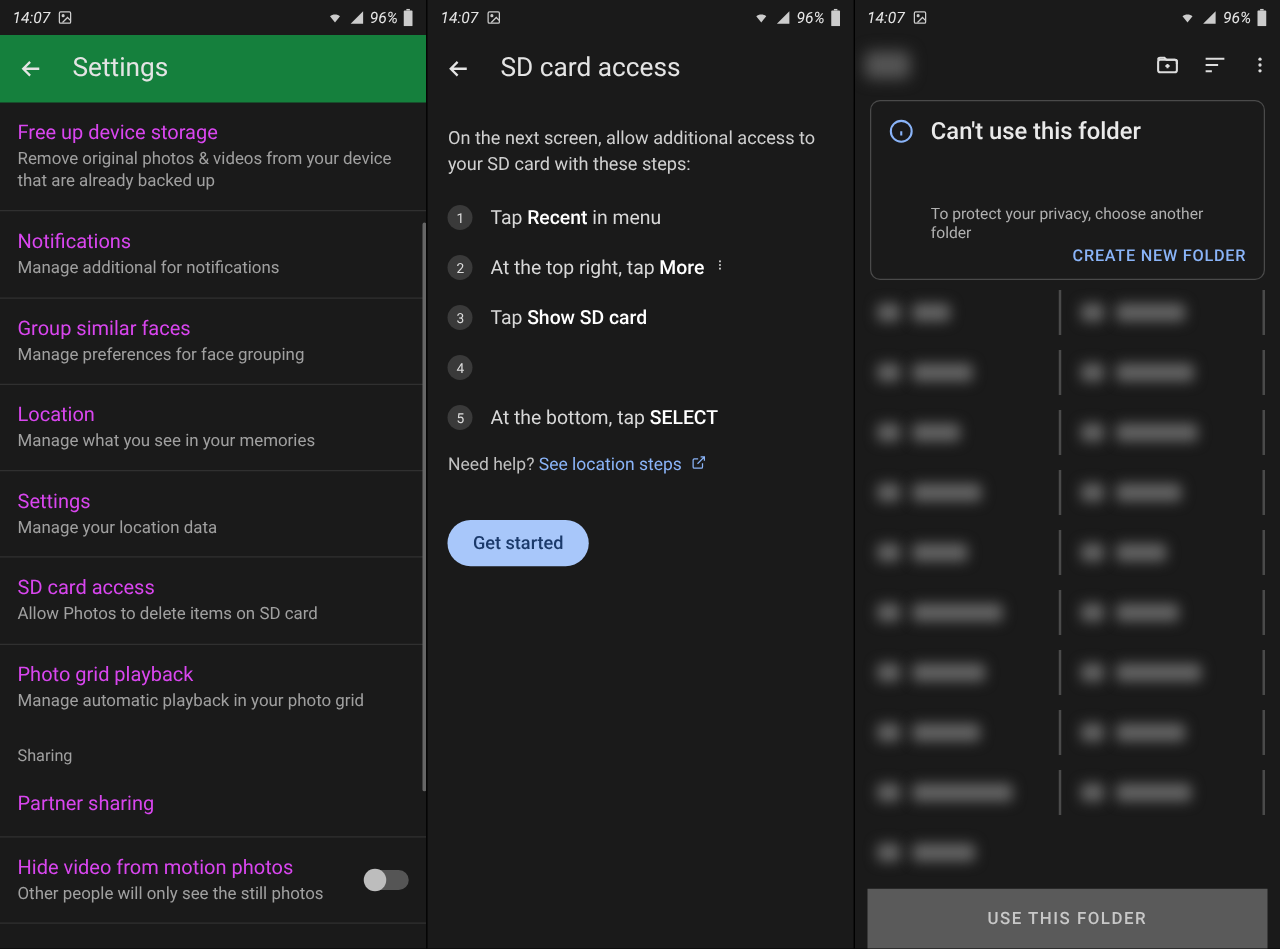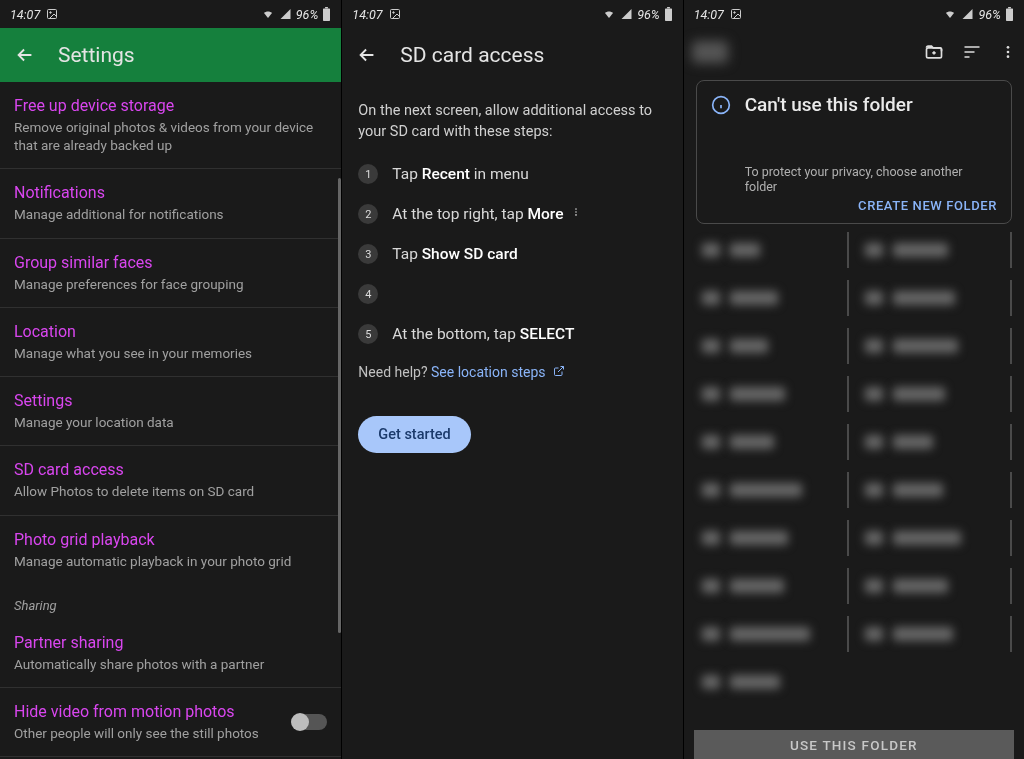--- a/index.html
+++ b/index.html
@@ -64,21 +64,20 @@
   }
   .list-item .li-sub {
     font-size: 13.5px;
     color: #a0a0a0;
     line-height: 1.35;
   }
   .section-header {
     padding: 14px 14px 6px;
     font-size: 13px;
     color: #a0a0a0;
-    font-style: italic;
   }
 
   .switch-row {
     display: flex;
     align-items: center;
     justify-content: space-between;
     gap: 12px;
   }
   .switch {
     width: 34px; height: 16px; border-radius: 10px;
@@ -167,21 +166,21 @@
     filter: blur(5px);
   }
   .folder-cell .ftxt {
     width: 55px; height: 14px; background: #666; border-radius: 3px;
     filter: blur(5px);
   }
   .folder-row.single .folder-cell { flex: 0 0 calc(50% - 5px); border-right: none; }
 
   .use-btn {
     position: absolute; left: 10px; right: 10px; bottom: 0;
-    height: 29px; background: #5a5a5a;
+    height: 48px; background: #5a5a5a;
     display: flex; align-items: center; justify-content: center;
     color: #c8c8c8; font-size: 13.5px; letter-spacing: 1.2px; font-weight: 500;
   }
 
   svg { display: block; }
 </style>
 </head>
 <body>
 
 <div class="pane pane1">
@@ -253,21 +252,20 @@
     </div>
     <div class="list-item" style="border-bottom:none">
       <div class="li-title">Photo grid playback</div>
       <div class="li-sub">Manage automatic playback in your photo grid</div>
     </div>
 
     <div class="section-header">Sharing</div>
 
     <div class="list-item">
       <div class="li-title">Partner sharing</div>
-      <div class="li-sub">Automatically share photos with a partner</div>
     </div>
     <div class="list-item switch-row">
       <div>
         <div class="li-title">Hide video from motion photos</div>
         <div class="li-sub">Other people will only see the still photos</div>
       </div>
       <div class="switch"></div>
     </div>
     <div class="list-item" style="border-bottom:none; padding-bottom:2px">
       

